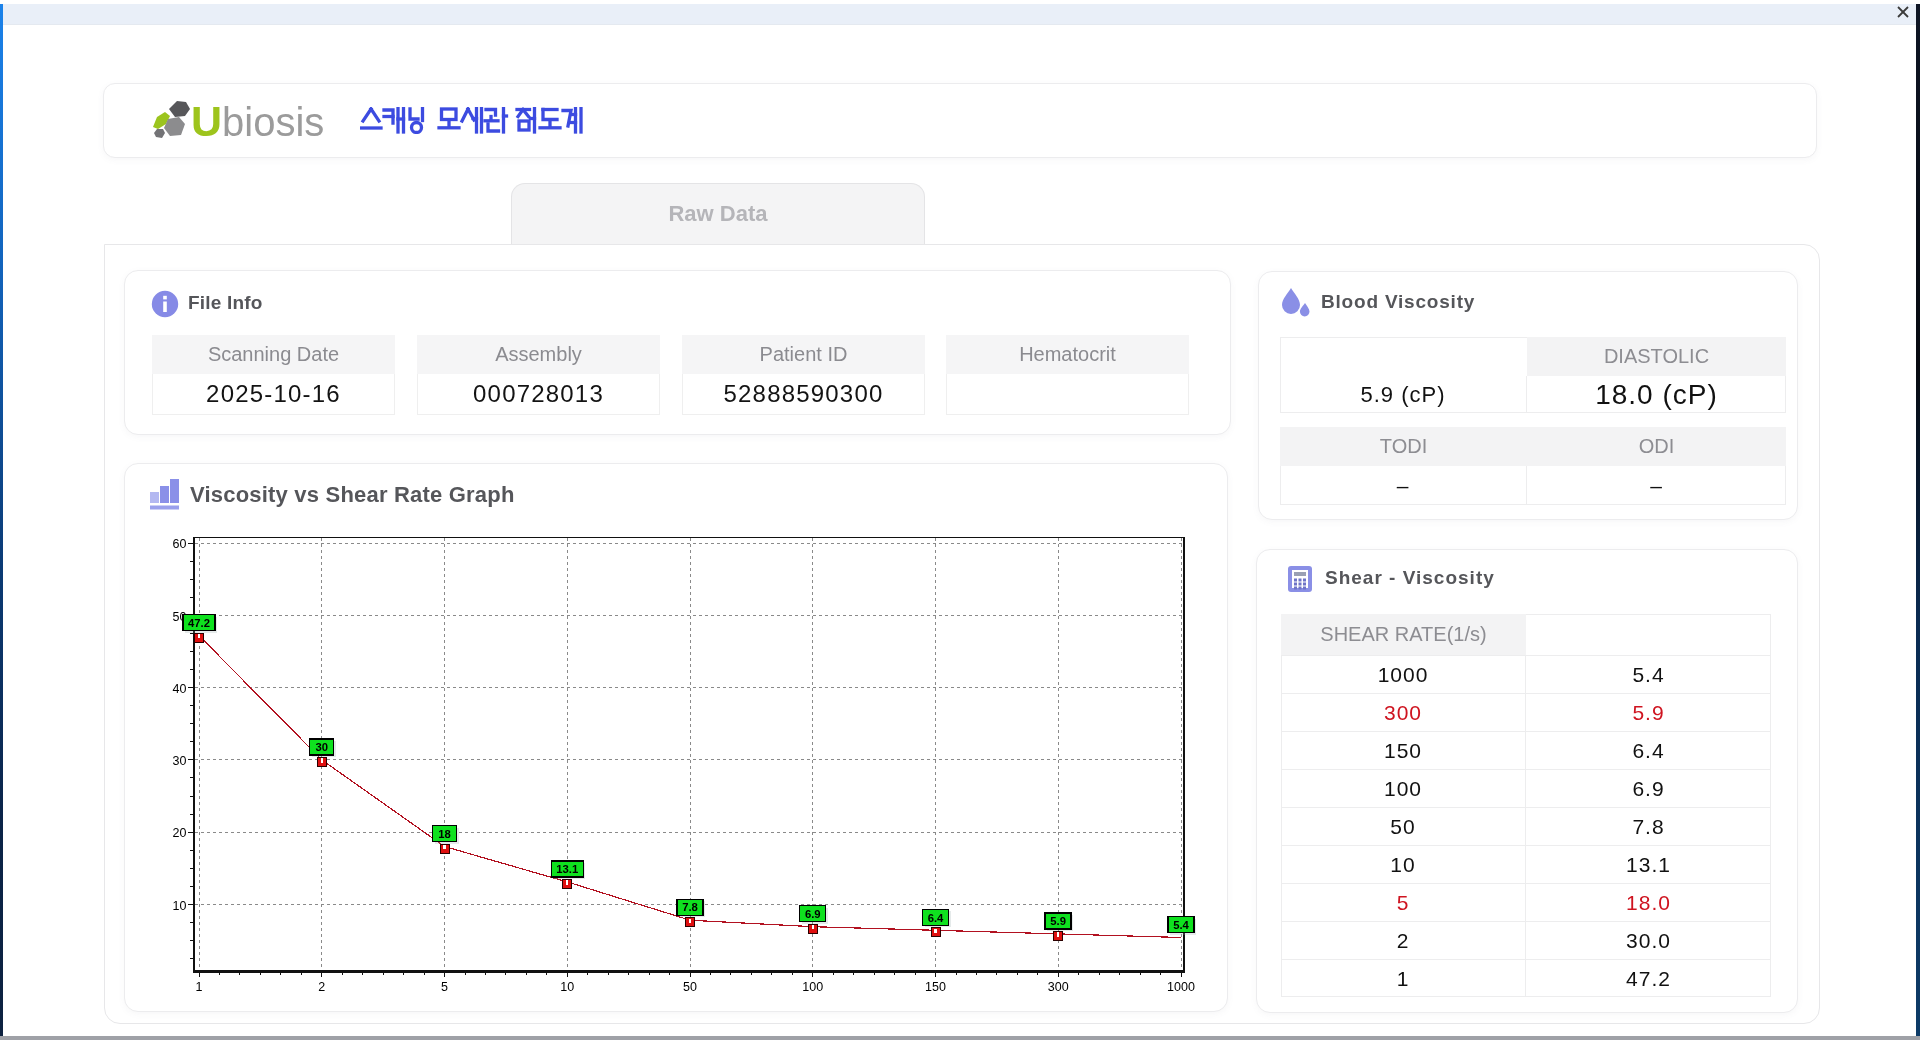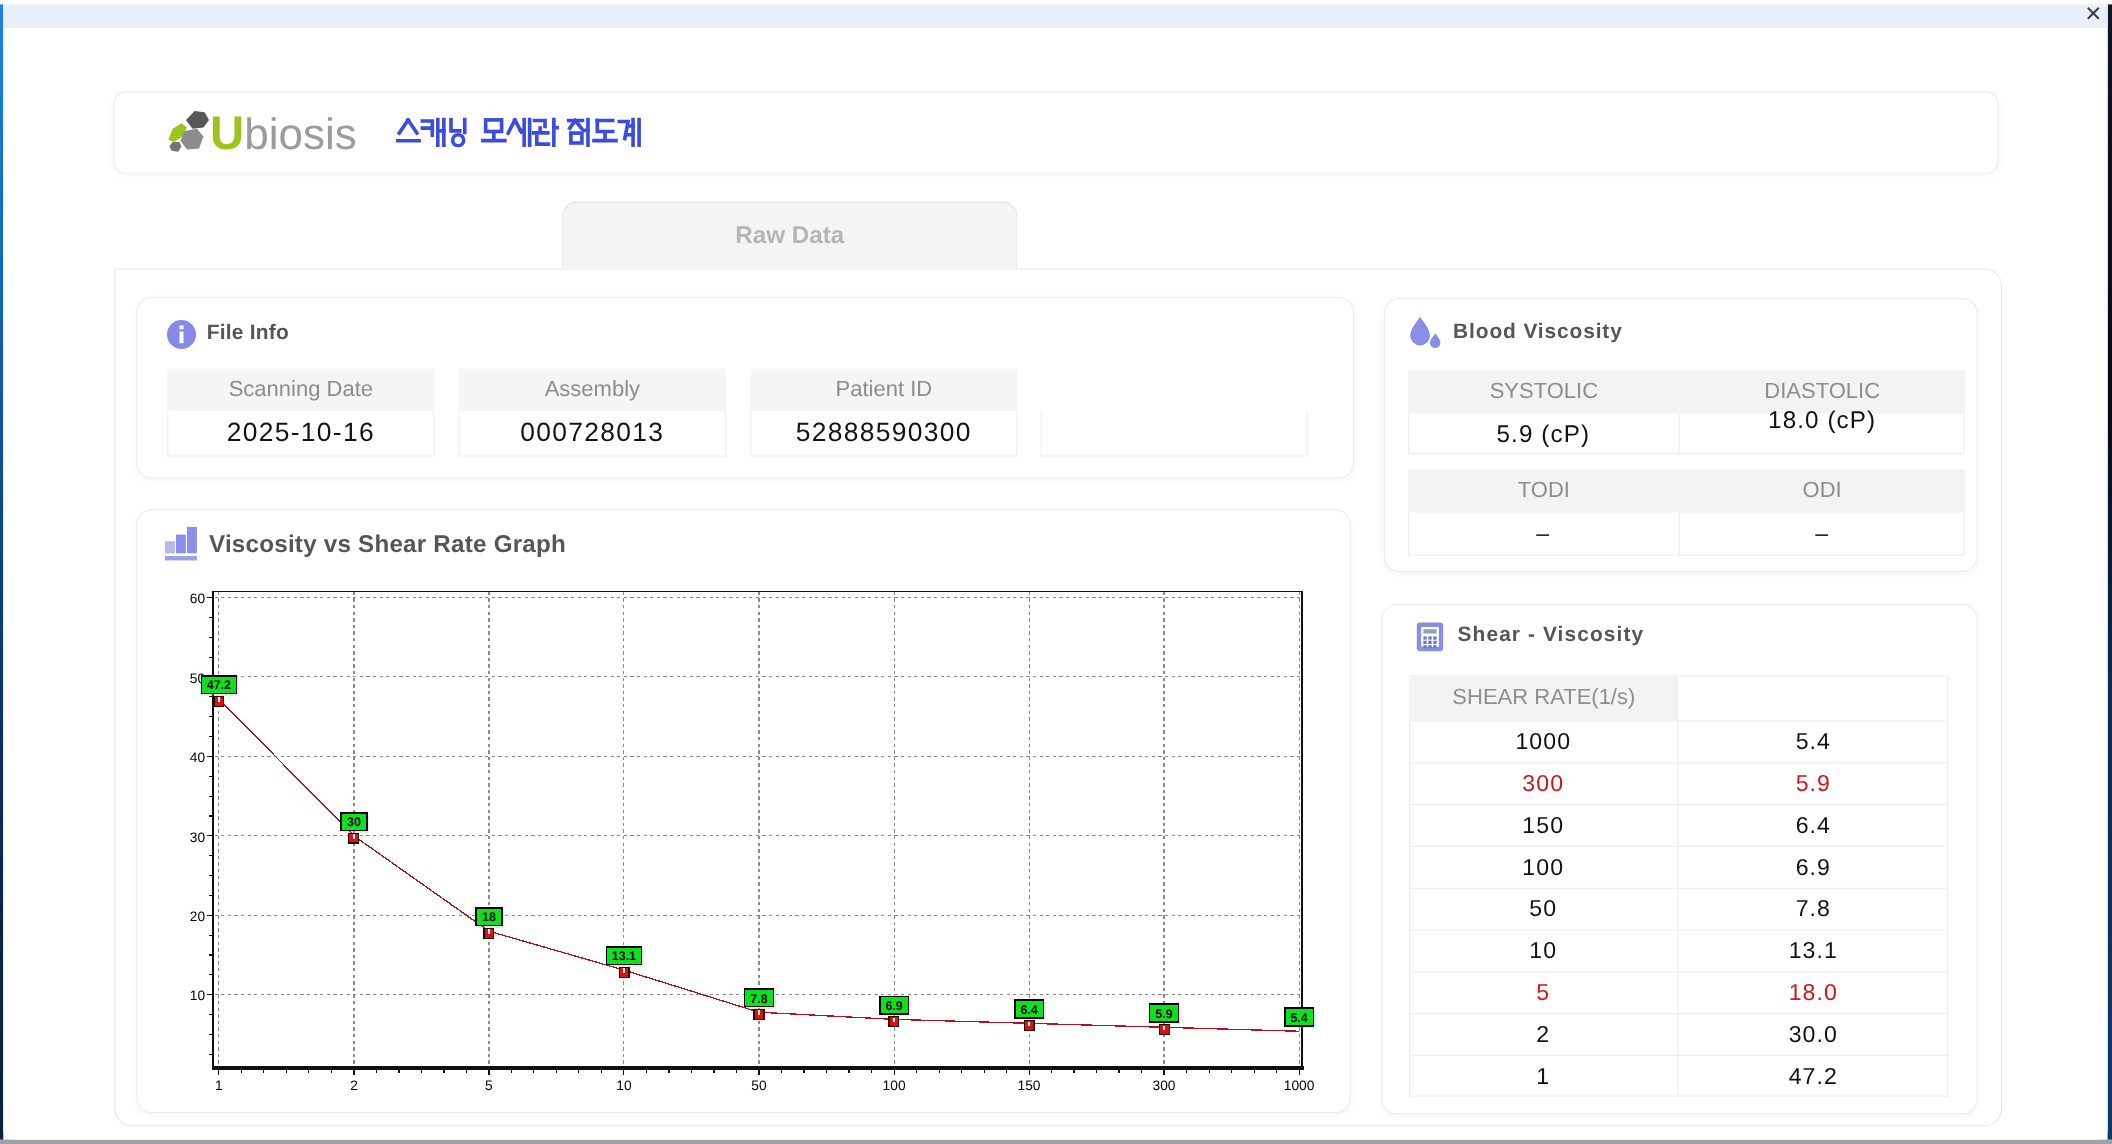--- a/index.html
+++ b/index.html
@@ -118,20 +118,21 @@
     <rect x="12.2" y="11.5" width="3.6" height="10.5" fill="#fff"></rect>
     <rect x="12.2" y="5.8" width="3.6" height="3.6" fill="#fff"></rect>
   </svg>
   <div class="ctitle" style="left:188px;top:292px">File Info</div>
   <div class="lbl" style="left:152px;top:335px;width:243px;height:39px">Scanning Date</div>
   <div class="val" style="left:152px;top:374px;width:243px;height:41px">2025-10-16</div>
   <div class="lbl" style="left:417px;top:335px;width:243px;height:39px">Assembly</div>
   <div class="val" style="left:417px;top:374px;width:243px;height:41px">000728013</div>
   <div class="lbl" style="left:682px;top:335px;width:243px;height:39px">Patient ID</div>
   <div class="val" style="left:682px;top:374px;width:243px;height:41px">52888590300</div>
+  <div class="lbl" style="left:946px;top:335px;width:243px;height:39px">Hematocrit</div>
   <div class="val" style="left:946px;top:374px;width:243px;height:41px"></div>
 
   <div class="card" style="left:124px;top:463px;width:1104px;height:549px"></div>
   <svg class="abs" style="left:147px;top:477px" width="34" height="34" viewBox="0 0 34 34">
     <rect x="3" y="15" width="9" height="11" fill="#9aa0ec" opacity="0.75"></rect>
     <rect x="13" y="9" width="9" height="17" fill="#8a90e8"></rect>
     <rect x="23" y="2" width="9" height="24" fill="#8a90e8"></rect>
     <rect x="3" y="28.5" width="29" height="4" fill="#9aa0ec"></rect>
   </svg>
   <div class="ctitle" style="left:190px;top:482px;font-size:22px">Viscosity vs Shear Rate Graph</div>
@@ -289,24 +290,23 @@
 <text x="1181.0" y="928.7" text-anchor="middle" font-size="11.3" font-weight="bold" fill="#000" font-family="Liberation Sans, sans-serif">5.4</text>
   </svg>
 
   <div class="card" style="left:1258px;top:271px;width:540px;height:249px"></div>
   <svg class="abs" style="left:1280px;top:286px" width="34" height="34" viewBox="0 0 34 34">
     <path d="M11 2 C14 7 20 13 20 19 a9 9 0 1 1 -18 0 C2 13 8 7 11 2 Z" fill="#8a8fe6"></path>
     <path d="M25 17 C26.6 19.6 29.5 22.8 29.5 25.6 a4.8 4.8 0 1 1 -9.6 0 C19.9 22.8 23.4 19.6 25 17 Z" fill="#8a8fe6"></path>
   </svg>
   <div class="ctitle" style="left:1321px;top:291px;letter-spacing:0.8px">Blood Viscosity</div>
   <div class="abs" style="left:1280px;top:337px;width:506px;height:76px;border:1px solid #ededee"></div>
-  <div class="thead" style="left:1280px;top:337px;width:247px;height:39px">SYSTOLIC</div>
   <div class="thead" style="left:1527px;top:337px;width:259px;height:39px">DIASTOLIC</div>
   <div class="tval" style="left:1280px;top:376px;width:247px;height:37px;border-right:1px solid #ededee;font-size:22px">5.9 (cP)</div>
-  <div class="tval" style="left:1527px;top:363px;width:259px;height:37px;font-size:22px">18.0 (cP)</div>
+  <div class="tval" style="left:1527px;top:376px;width:259px;height:37px;font-size:28px">18.0 (cP)</div>
   <div class="abs" style="left:1280px;top:427px;width:506px;height:78px;border:1px solid #ededee"></div>
   <div class="thead" style="left:1280px;top:427px;width:247px;height:39px">TODI</div>
   <div class="thead" style="left:1527px;top:427px;width:259px;height:39px">ODI</div>
   <div class="tval" style="left:1280px;top:466px;width:247px;height:39px;border-right:1px solid #ededee">–</div>
   <div class="tval" style="left:1527px;top:466px;width:259px;height:39px">–</div>
 
   <div class="card" style="left:1256px;top:549px;width:542px;height:464px"></div>
   <svg class="abs" style="left:1287px;top:565px" width="26" height="28" viewBox="0 0 26 28">
     <rect x="1" y="1" width="24" height="26" rx="3" fill="#8a8fe6"></rect>
     <rect x="5" y="5" width="16" height="18" fill="#fff"></rect>

